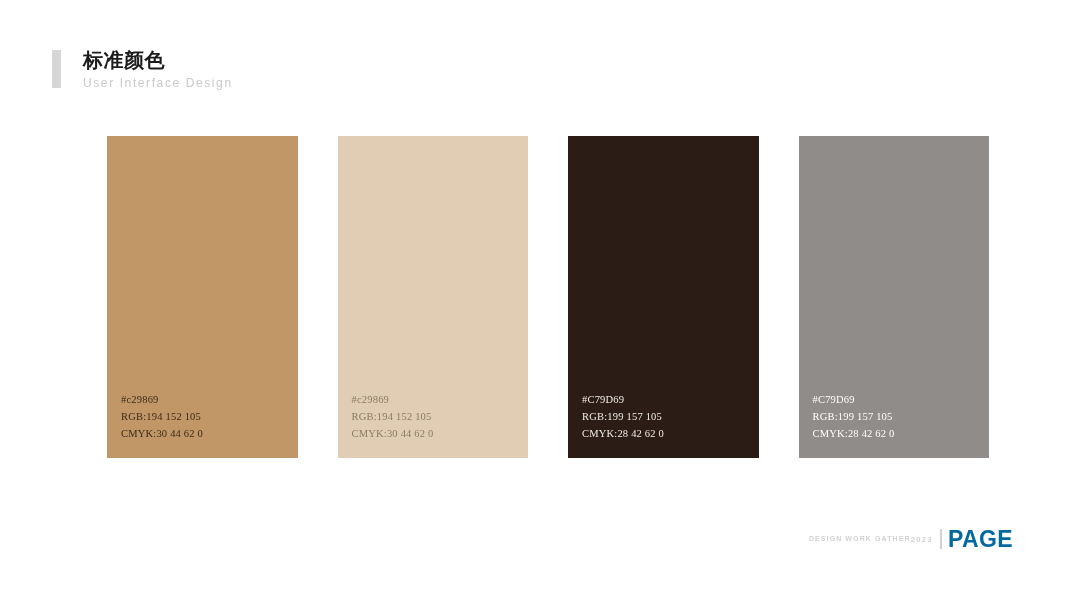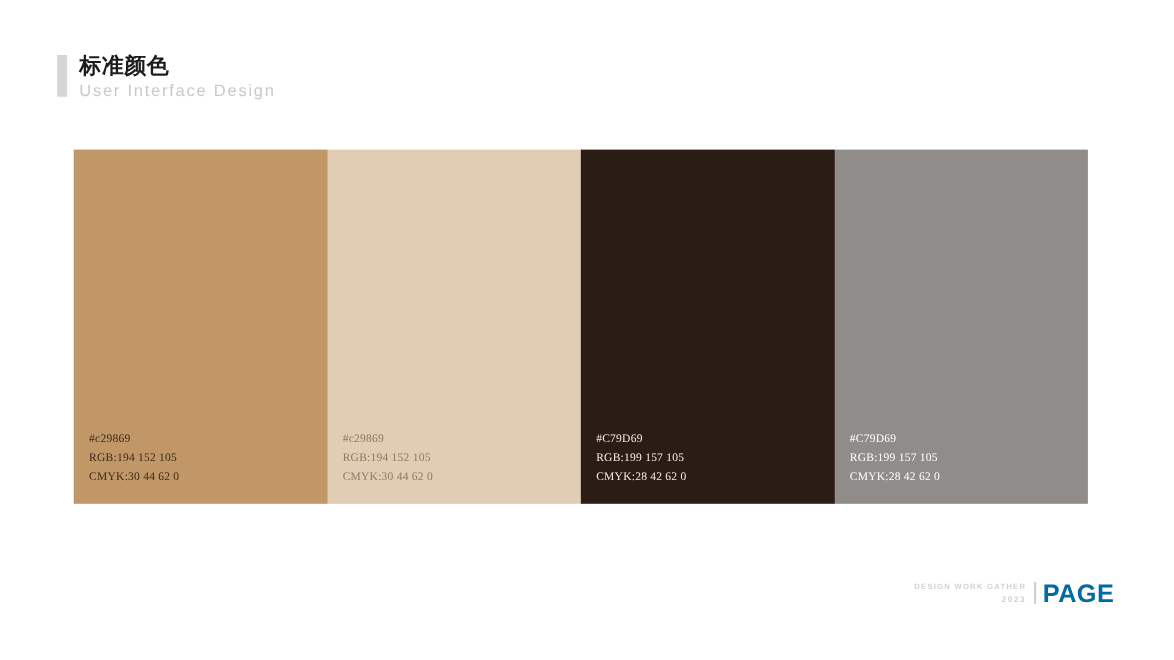--- a/index.html
+++ b/index.html
@@ -30,58 +30,59 @@
 
   .accent-bar {
     width: 9px;
     height: 38px;
     background: #d6d6d6;
     flex: 0 0 auto;
     margin-top: 2px;
   }
 
   .header-text {
-    margin-left: 11px;
+    margin-left: 22px;
     display: flex;
     flex-direction: column;
   }
 
   .title-cn {
     font-family: "Liberation Sans", "DejaVu Sans", sans-serif;
     font-size: 20px;
     font-weight: 700;
     color: #1c1c1c;
     line-height: 24px;
     letter-spacing: 0.5px;
   }
 
   .title-en {
     margin-top: 4px;
     font-family: "Liberation Sans", sans-serif;
-    font-size: 15px;
+    font-size: 12px;
     font-weight: 400;
     color: #c9c9c9;
     letter-spacing: 1.6px;
     line-height: 14px;
   }
 
   
   .palette {
     position: absolute;
     left: 67px;
     top: 136px;
     width: 922px;
     height: 322px;
     display: flex;
   }
 
   .swatch {
     position: relative;
     height: 100%;
     flex: 1 1 0;
+    margin-left: 40px;
   }
 
   .swatch-info {
     position: absolute;
     left: 14px;
     bottom: 16px;
     font-family: "Liberation Serif", "DejaVu Serif", serif;
     font-size: 10.5px;
     line-height: 17px;
     letter-spacing: 0.2px;
@@ -95,22 +96,22 @@
     position: absolute;
     right: 54px;
     bottom: 48px;
     display: flex;
     align-items: center;
     height: 26px;
   }
 
   .footer-left {
     display: flex;
-    flex-direction: column;
-    align-items: flex-end;
+    flex-direction: row;
+    align-items: center;
     margin-right: 7px;
   }
 
   .footer-line1 {
     font-family: "Liberation Sans", sans-serif;
     font-size: 7px;
     font-weight: 700;
     color: #d2d2d4;
     letter-spacing: 1.1px;
     line-height: 10px;

